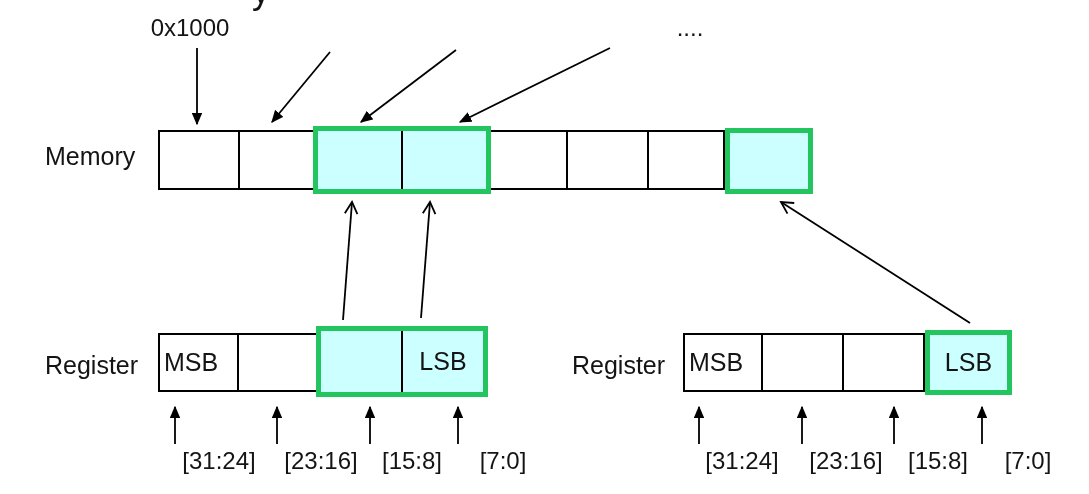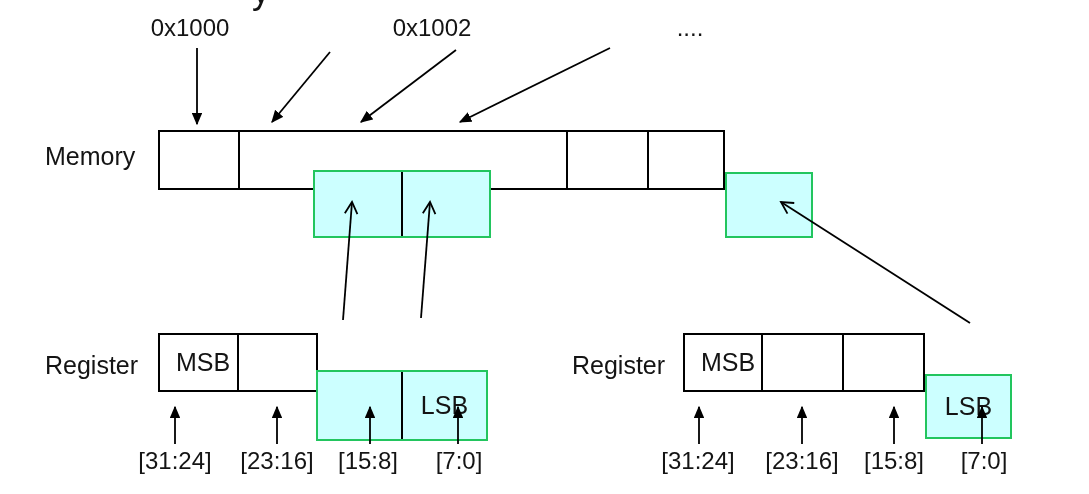--- a/index.html
+++ b/index.html
@@ -23,48 +23,47 @@
   .reg-label-right { left:572px; top:351px; }
 
   
   .box-row { position:absolute; border:2px solid #000; box-sizing:border-box; display:flex; background:#fff; z-index:1; }
   .mem-row { left:158px; top:130px; width:567px; height:60px; }
   .reg-left { left:158px; top:333px; width:160px; height:59px; }
   .reg-right { left:683px; top:333px; width:242px; height:59px; }
   .cell { box-sizing:border-box; height:100%; display:flex; align-items:center; }
   .br { border-right:2px solid #000; }
   .grow { flex:1; }
-  .msb-cell { padding-left:16px; font-size:25px; }
+  .msb-cell { padding-left:4px; font-size:25px; }
 
   
-  .hl { position:absolute; background:var(--highlight, #ccffff); border:2px solid #22c55e; box-sizing:border-box; z-index:2;margin-top:44px; }
+  .hl { position:absolute; background:var(--highlight, #ccffff); border:5px solid #22c55e; box-sizing:border-box; z-index:2; }
   .pair { display:flex; }
   .pair .half { flex:1; height:100%; display:flex; align-items:center; justify-content:center; font-size:25px; }
   .pair .half.first { border-right:2px solid #000; }
   .mem-group { left:313px; top:126px; width:178px; height:68px; }
   .reg-left-group { left:316px; top:326px; width:172px; height:71px; }
   .mem-single { left:725px; top:128px; width:88px; height:66px; }
   .reg-right-lsb { left:925px; top:330px; width:87px; height:65px; display:flex; align-items:center; justify-content:center; font-size:25px; }
 
   
-  .bitlab { position:absolute; top:447px; transform:translateX(-50%); font-size:24px; white-space:nowrap; }
+  .bitlab { position:absolute; top:447px; transform:translateX(-50%); font-size:24px; white-space:nowrap;margin-left:44px; }
 
   
   svg.arrows { position:absolute; left:0; top:0; z-index:3; pointer-events:none; }
   .arr { stroke:var(--line, #000); stroke-width:1.8; fill:none; }
 </style>
 </head>
 <body>
 
 <div class="canvas">
 
   <span class="clip-frag">y</span>
 
   <span class="addr" style="left:190px">0x1000</span>
-  <span class="addr" style="left:432px">0x1002</span>
   <span class="addr" style="left:690px">....</span>
 
   <span class="row-label mem-label">Memory</span>
   <div class="box-row mem-row">
     <div class="cell br" style="width:80px"></div>
     <div class="cell" style="width:78px"></div>
     <div class="cell" style="width:168px"></div>
     <div class="cell br" style="width:82px"></div>
     <div class="cell br" style="width:81px"></div>
     <div class="cell grow"></div>

